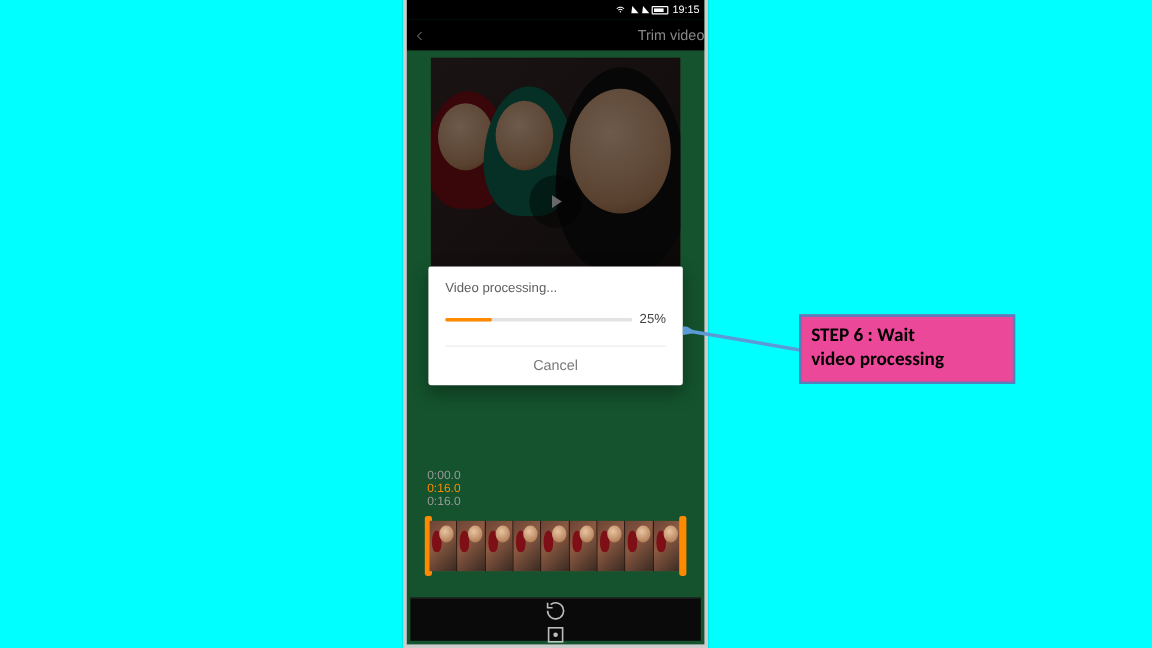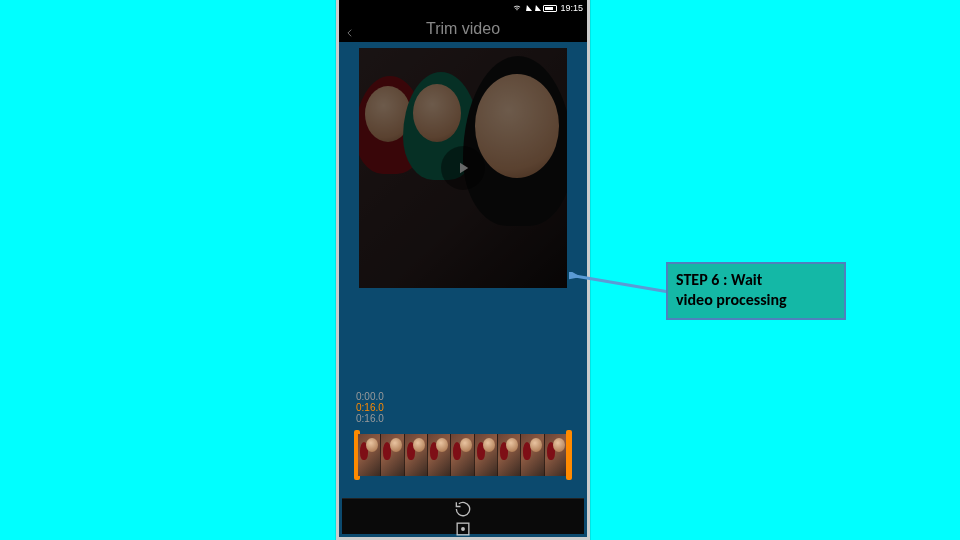--- a/index.html
+++ b/index.html
@@ -19,21 +19,21 @@
     height: 540px;
     background: #cccccc;
     box-shadow: 0 0 0 1px rgba(0,0,0,0.1);
   }
   .screen {
     position: absolute;
     left: 3px;
     right: 3px;
     top: 0;
     bottom: 3px;
-    background: #0c4a6e;
+    background: #14532d;
     overflow: hidden;
   }
   
   .statusbar {
     height: 16px;
     background: #000;
     color: #fff;
     display: flex;
     justify-content: space-between;
     align-items: center;
@@ -43,23 +43,23 @@
   .statusbar .right { display: flex; gap: 3px; align-items: center; }
   .sig { width:0; height:0; border-left:3px solid transparent; border-right:3px solid transparent; border-bottom:6px solid #fff; transform: skewX(20deg); }
   .batt { width:14px; height:7px; border:1px solid #fff; border-radius:1px; position:relative; }
   .batt:after { content:""; position:absolute; left:1px; top:1px; bottom:1px; width:8px; background:#fff; }
   .pic { width:9px; height:9px; background:#fff; border-radius:1px; position:relative; }
   
   .titlebar {
     height: 26px;
     display:flex;
     align-items:center;
-    justify-content:center;
+    justify-content:flex-end;
     color:#888;
-    font-size:16px;
+    font-size:12px;
     position:relative;
     background:#000;
   }
   .titlebar .back {
     position:absolute; left:6px; top:50%; transform:translateY(-50%);
     width:10px; height:10px;
   }
   .titlebar .back svg { width:100%; height:100%; }
   
   .preview {
@@ -200,21 +200,21 @@
     font-size:11px;
     padding:5px 14px;
     border-radius:3px;
   }
   
   .callout {
     position:absolute;
     left: 666px;
     top: 262px;
     width: 180px;
-    background:#14b8a6;
+    background:#ec4899;
     border:2px solid #4f81bd;
     padding:6px 8px 8px;
     font-family: Calibri, Arial, sans-serif;
     font-size:16px;
     font-weight:bold;
     color:#000;
     line-height:1.25;
   }
   .arrow {
     position:absolute;
@@ -270,20 +270,30 @@
       <div class="hood h3"></div>
       <div class="face f3"></div>
       <div class="playbtn">
         <svg viewBox="0 0 24 24">
             <path d="M8 5v14l11-7z"></path>
           </svg>
       </div>
       <div class="dim"></div>
     </div>
 
+    <div class="dialog">
+      <div class="dtitle">Video processing...</div>
+      <div class="progress-row">
+        <div class="progress-track">
+          <div class="progress-fill" id="pfill" style="width: 25%;"></div>
+        </div>
+        <span class="pct">25%</span>
+      </div>
+      <div class="cancel-row">Cancel</div>
+    </div>
 
     <div class="timeline">
       <div class="time-labels">
         <span>0:00.0</span>
         <span class="mid">0:16.0</span>
         <span>0:16.0</span>
       </div>
       <div class="thumbs">
         <div class="hl"></div>
         <div class="thumb"></div>

